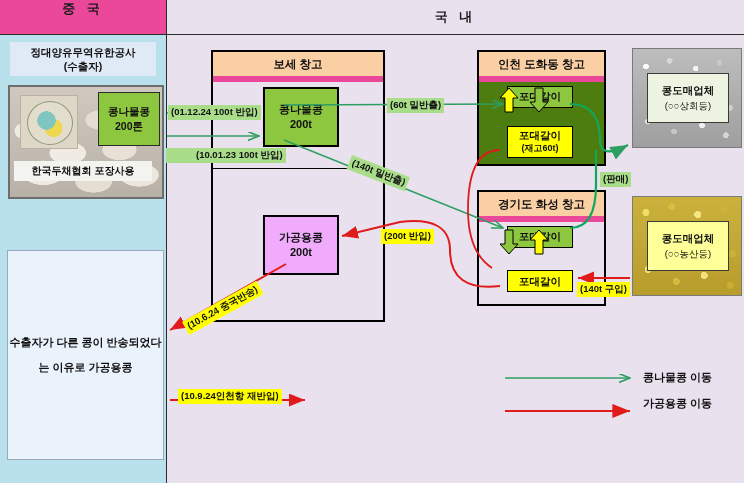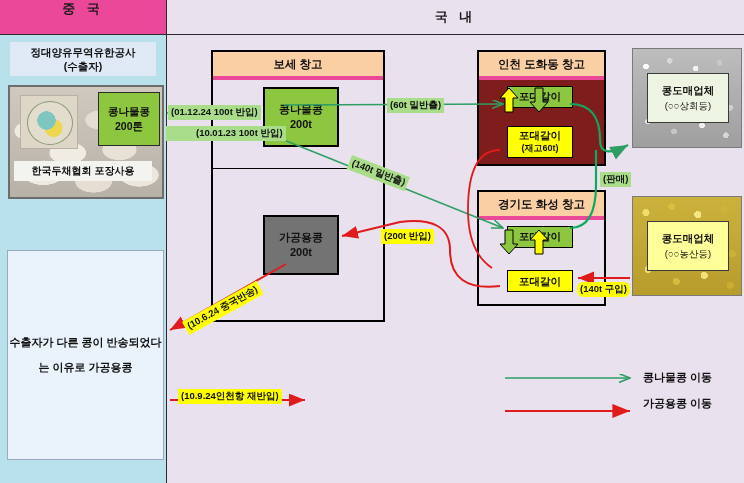--- a/index.html
+++ b/index.html
@@ -54,33 +54,33 @@
               font-size:10px;font-weight:bold;color:#111;}
 
   .reject-box{position:absolute;left:7px;top:250px;width:155px;height:208px;background:#eaf2fc;
               border:1px solid #9aa9bb;display:flex;align-items:center;justify-content:center;
               text-align:center;font-size:11px;font-weight:bold;color:#111;line-height:25px;}
 
   
   .wh-bonded{position:absolute;left:211px;top:50px;width:170px;height:268px;
              border:2px solid #000;background:#e9e2ee;}
   .wh-title{position:absolute;left:0;top:0;right:0;height:24px;background:#fbcfa4;
-            border-bottom:4px solid #ec4899;display:flex;align-items:center;justify-content:center;
+            border-bottom:6px solid #ec4899;display:flex;align-items:center;justify-content:center;
             font-size:11.5px;font-weight:bold;color:#111;}
   .wh-div{position:absolute;left:0;right:0;height:0;border-top:1px solid #000;}
 
   .box-green{position:absolute;background:#8dc63f;border:2px solid #000;
              display:flex;flex-direction:column;align-items:center;justify-content:center;
              font-size:11px;font-weight:bold;color:#111;line-height:15px;}
-  .box-yellow{position:absolute;background:#737373;border:2px solid #000;
+  .box-yellow{position:absolute;background:#f0abfc;border:2px solid #000;
              display:flex;flex-direction:column;align-items:center;justify-content:center;
              font-size:11px;font-weight:bold;color:#111;line-height:15px;}
 
   
-  .wh-incheon{position:absolute;left:477px;top:50px;width:125px;height:112px;border:2px solid #000;background:#7f1d1d;}
+  .wh-incheon{position:absolute;left:477px;top:50px;width:125px;height:112px;border:2px solid #000;background:#4d7c0f;}
   .wh-hwaseong{position:absolute;left:477px;top:190px;width:125px;height:112px;border:2px solid #000;background:#e9e2ee;}
   .sm-green{position:absolute;background:#8dc63f;border:1px solid #000;
             display:flex;align-items:center;justify-content:center;font-size:10.5px;font-weight:bold;color:#111;}
   .sm-yellow{position:absolute;background:#ffff00;border:1px solid #000;
             display:flex;flex-direction:column;align-items:center;justify-content:center;
             font-size:10.5px;font-weight:bold;color:#111;line-height:13px;}
 
   
   .photo-white{position:absolute;left:632px;top:48px;width:108px;height:98px;border:1px solid #7a7a7a;
      background:
@@ -261,25 +261,25 @@
   <svg class="overlay" viewBox="0 0 744 483">
 
     <path d="M505,112 L505,98 L500,98 L509,88 L518,98 L513,98 L513,112 Z" fill="#ffff00" stroke="#000" stroke-width="1"></path>
     <path d="M535,88 L535,102 L530,102 L539,112 L548,102 L543,102 L543,88 Z" fill="#8dc63f" stroke="#000" stroke-width="1"></path>
 
     <path d="M505,230 L505,244 L500,244 L509,254 L518,244 L513,244 L513,230 Z" fill="#8dc63f" stroke="#000" stroke-width="1"></path>
     <path d="M535,254 L535,240 L530,240 L539,230 L548,240 L543,240 L543,254 Z" fill="#ffff00" stroke="#000" stroke-width="1"></path>
   </svg>
 
   <div class="lbl lbl-green" style="left:168px;top:105px;">(01.12.24 100t 반입)</div>
-  <div class="lbl lbl-green" style="left:166px;top:126px;padding-left:30px;">(10.01.23 100t 반입)</div>
+  <div class="lbl lbl-green" style="left:166px;top:148px;padding-left:30px;">(10.01.23 100t 반입)</div>
   <div class="lbl lbl-green" style="left:387px;top:98px;">(60t 밀반출)</div>
   <div class="lbl lbl-green" style="left:352px;top:155px;transform:rotate(21deg);transform-origin:left top;">(140t 밀반출)</div>
   <div class="lbl lbl-yellow" style="left:381px;top:229px;">(200t 반입)</div>
   <div class="lbl lbl-green" style="left:600px;top:172px;">(판매)</div>
-  <div class="lbl lbl-yellow" style="left:577px;top:282px;border-radius:6px;">(140t 구입)</div>
+  <div class="lbl lbl-yellow" style="left:577px;top:282px;">(140t 구입)</div>
   <div class="lbl lbl-yellow" style="left:182px;top:322px;transform:rotate(-29deg);transform-origin:left top;">(10.6.24 중국반송)</div>
   <div class="lbl lbl-yellow" style="left:178px;top:389px;">(10.9.24인천항 재반입)</div>
 
   <div class="legend-txt" style="left:643px;top:370px;">콩나물콩 이동</div>
   <div class="legend-txt" style="left:643px;top:396px;text-align:right;">가공용콩 이동</div>
 
 </div>
 
 </body></html>

